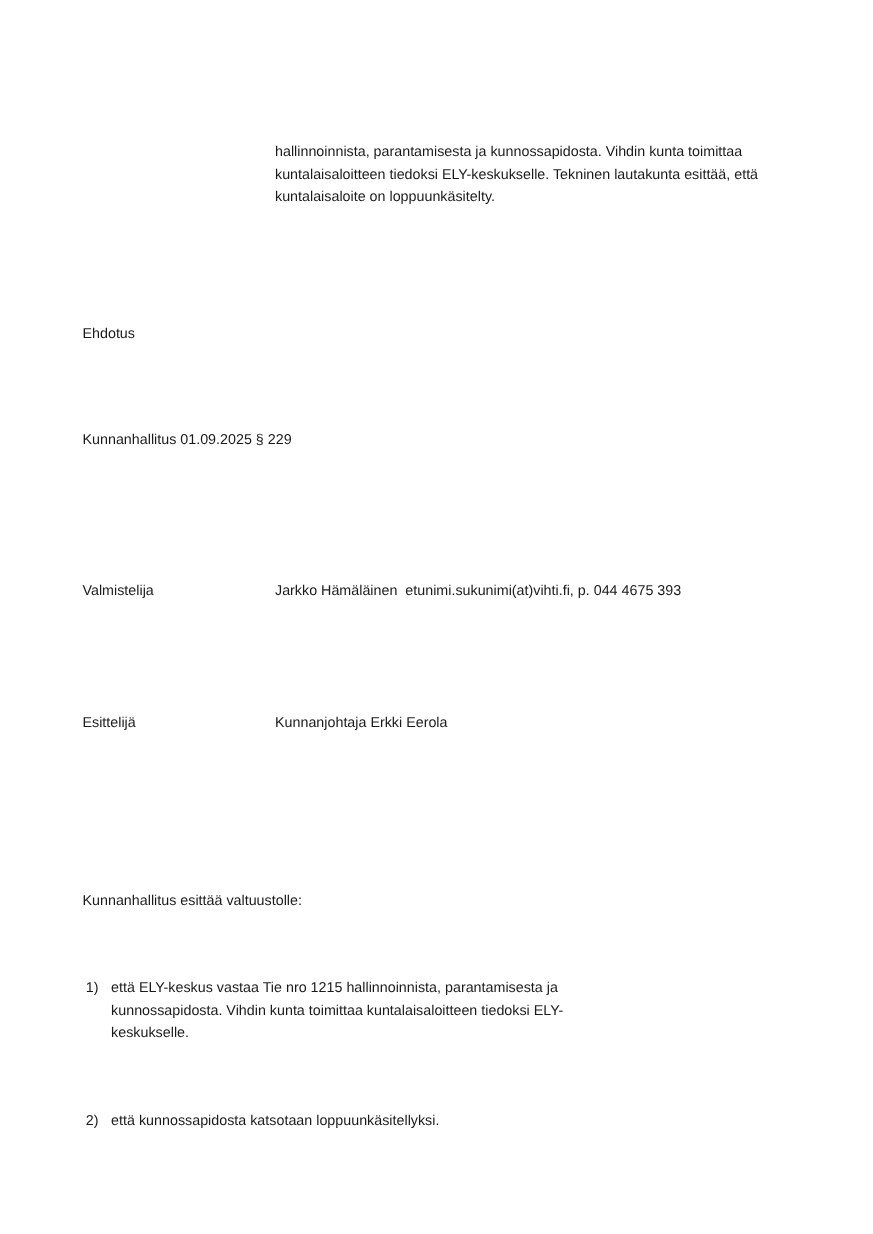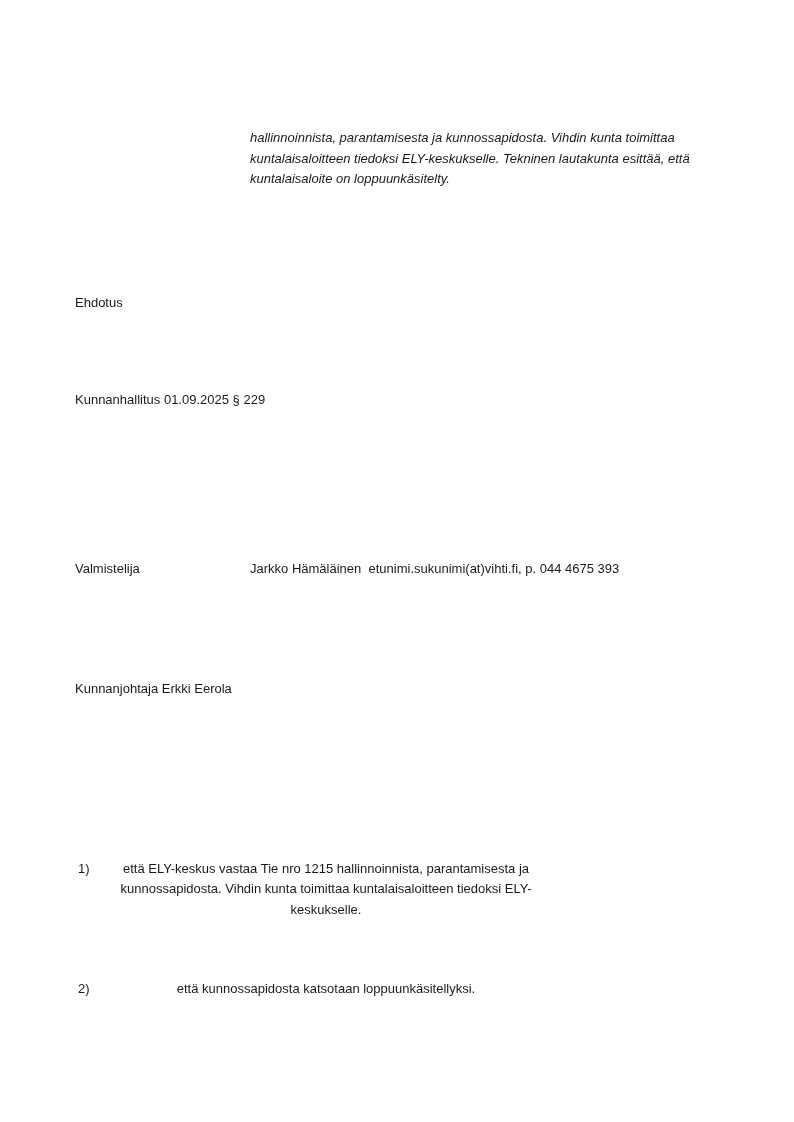--- a/index.html
+++ b/index.html
@@ -32,42 +32,40 @@
   .label-col {
     flex: 0 0 175px;
     width: 175px;
   }
   .content-col {
     width: 481px;
     max-width: 481px;
   }
   .indented {
     margin-left: 175px;
-    font-style: italic;
   }
   .ref-block {
     margin-top: 36px;
   }
   .numbered-item {
     display: flex;
     margin-left: 3px;
     margin-top: 18px;
     width: 476px;
   }
   .numbered-item .num {
     flex: 0 0 23px;
     width: 23px;
   }
   .numbered-item .item-text {
     flex: 1;
     max-width: 450px;
-    text-align: center;
   }
   .mt-21 { margin-top: 21px; }
-  .mt-55 { margin-top: 66px; }
+  .mt-55 { margin-top: 34px; }
   .mt-18 { margin-top: 18px; }
 </style>
 </head>
 <body>
 
 <div class="page">
 
   
   <div class="indented content-col">hallinnoinnista, parantamisesta ja kunnossapidosta. Vihdin kunta toimittaa kuntalaisaloitteen tiedoksi ELY-keskukselle. Tekninen lautakunta esittää, että kuntalaisaloite on loppuunkäsitelty.</div>
 
@@ -76,26 +74,28 @@
   <div class="ref-block">Kunnanhallitus 01.09.2025 § 229</div>
 
   
   <div class="row mt-55">
     <div class="label-col">Valmistelija</div>
     <div class="content-col">Jarkko Hämäläinen  etunimi.sukunimi(at)vihti.fi, p. 044 4675 393</div>
   </div>
 
   
   <div class="row mt-18">
+    <div class="label-col">Esittelijä</div>
     <div class="content-col">Kunnanjohtaja Erkki Eerola</div>
   </div>
 
   
   <div class="row mt-18">
     <div class="content-col">
+      <div>Kunnanhallitus esittää valtuustolle:</div>
       <div class="numbered-item">
         <span class="num">1)</span>
         <span class="item-text">että ELY-keskus vastaa Tie nro 1215 hallinnoinnista, parantamisesta ja kunnossapidosta. Vihdin kunta toimittaa kuntalaisaloitteen tiedoksi ELY-keskukselle.</span>
       </div>
       <div class="numbered-item">
         <span class="num">2)</span>
         <span class="item-text">että kunnossapidosta katsotaan loppuunkäsitellyksi.</span>
       </div>
     </div>
   </div>

